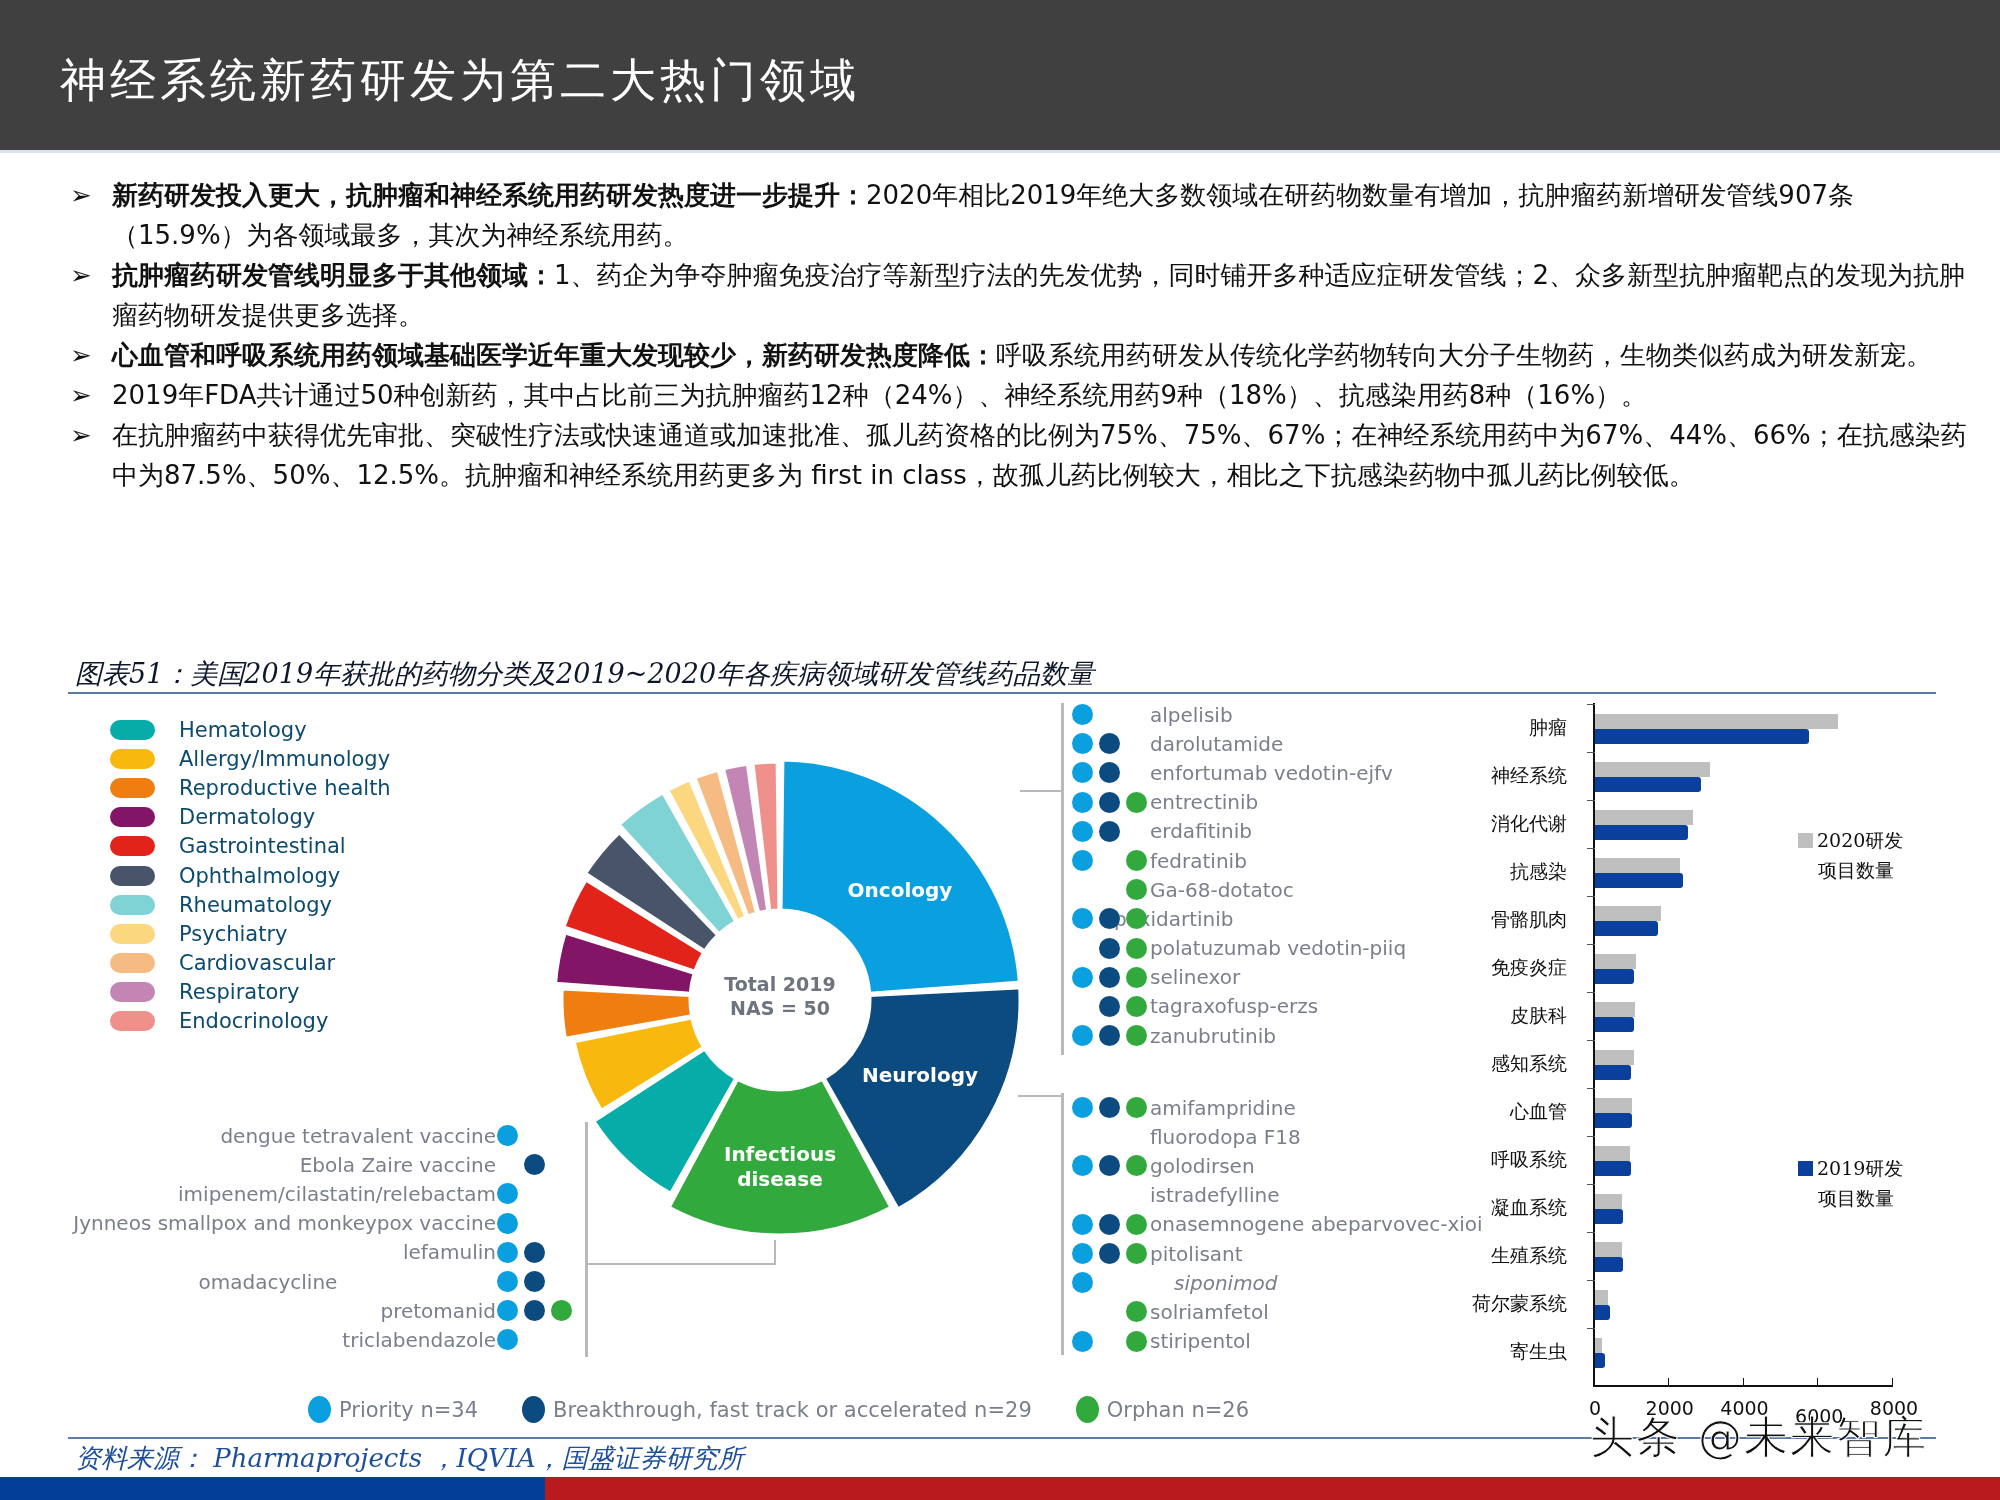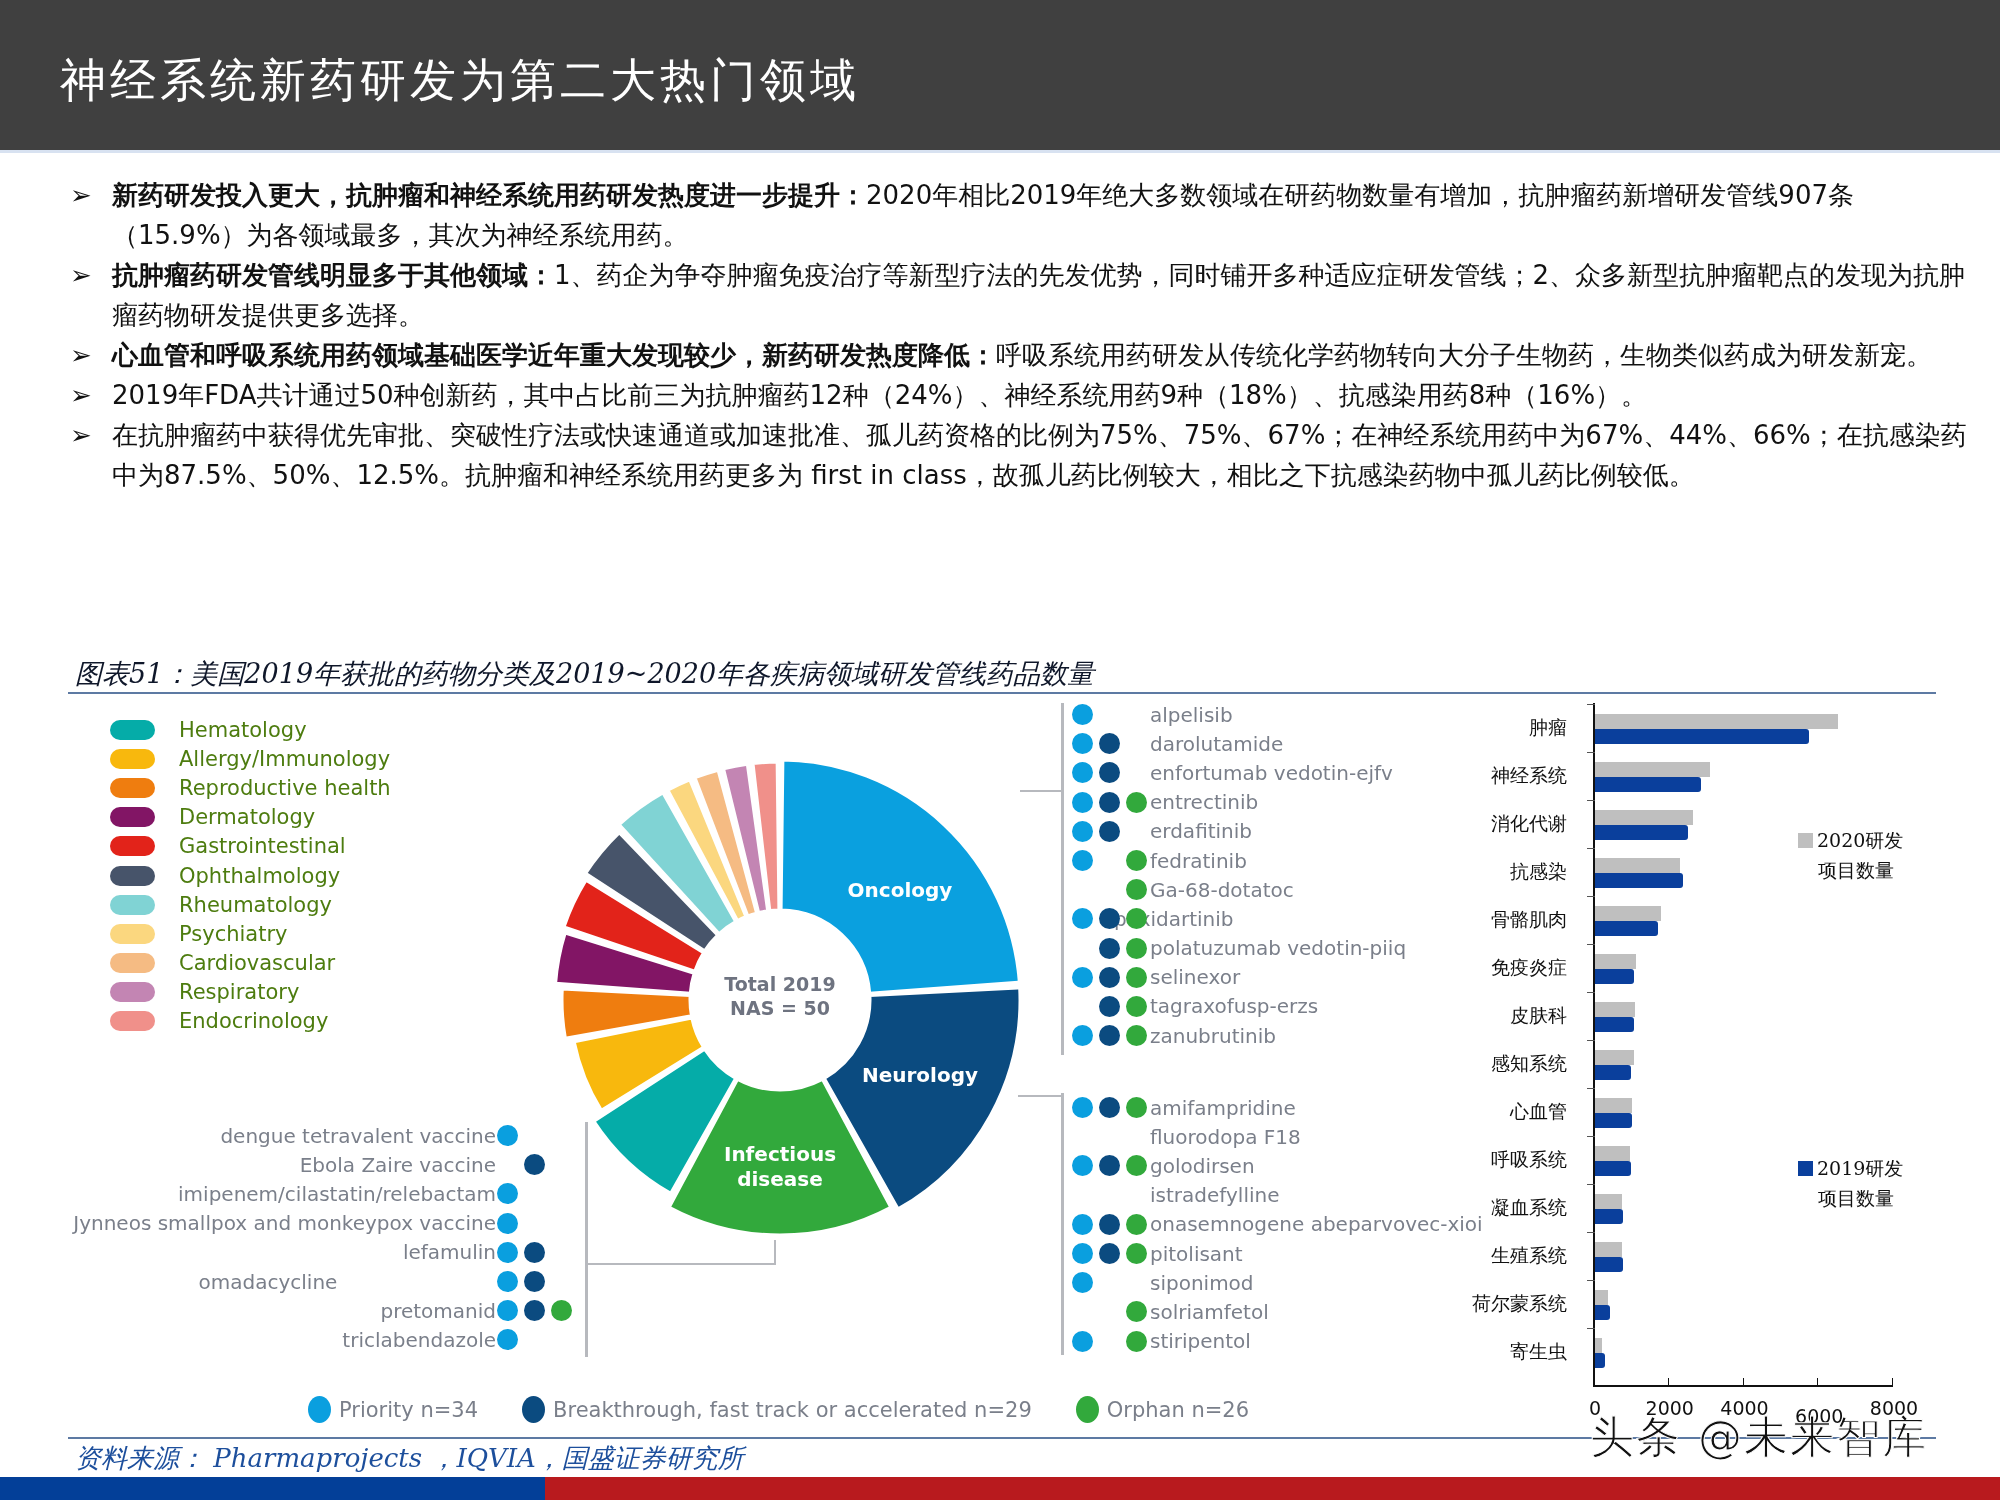--- a/index.html
+++ b/index.html
@@ -14,21 +14,21 @@
   .bullet { position: relative; padding-left: 42px; font-family: "DejaVu Sans", sans-serif; font-size: 26px; line-height: 40px; color: #111; margin-bottom: 0; }
   .bullet .arrow { position: absolute; left: 0; top: 0; font-size: 26px; }
   .bullet b { font-weight: bold; }
 
   .fig-title { position: absolute; left: 75px; top: 656px; font-family: "DejaVu Serif", serif; font-style: italic; font-size: 27px; color: #0f172a; }
   .fig-rule { position: absolute; left: 68px; top: 692px; width: 1868px; height: 2px; background: #5d7aa3; }
 
   .legend { position: absolute; left: 110px; top: 715px; }
   .legend-item { display: flex; align-items: center; height: 29.2px; }
   .legend-swatch { width: 45px; height: 20px; border-radius: 10px; margin-right: 24px; }
-  .legend-label { font-size: 21px; color: #4d7c0f; font-family: "DejaVu Sans", sans-serif; }
+  .legend-label { font-size: 21px; color: #0c4a6e; font-family: "DejaVu Sans", sans-serif; }
 
   .pie-wrap { position: absolute; left: 530px; top: 750px; width: 500px; height: 500px; }
   .pie-label { position: absolute; font-weight: bold; color: #ffffff; font-size: 20px; text-align: center; line-height: 25px; }
   .pie-center { position: absolute; color: #6e7380; font-weight: bold; font-size: 19px; text-align: center; line-height: 24px; }
 
   .drug-list { position: absolute; }
   .drug-row { position: relative; height: 29.2px; display: flex; align-items: center; }
   .dot { width: 21px; height: 21px; border-radius: 50%; position: absolute; top: 4px; }
   .dot.priority { background: #0a9fdf; }
   .dot.breakthrough { background: #0b4b80; }
@@ -254,21 +254,21 @@
       <span class="drug-name" style="margin-left: 84px;">onasemnogene abeparvovec-xioi</span>
     </div>
     <div class="drug-row">
       <span class="dot priority" style="left: 6px;"></span>
       <span class="dot breakthrough" style="left: 33px;"></span>
       <span class="dot orphan" style="left: 60px;"></span>
       <span class="drug-name" style="margin-left: 84px;">pitolisant</span>
     </div>
     <div class="drug-row">
       <span class="dot priority" style="left: 6px;"></span>
-      <span class="drug-name" style="margin-left: 84px;">siponimod</span>
+      <span class="drug-name" style="margin-left: 108px; font-style: italic;">siponimod</span>
     </div>
     <div class="drug-row">
       <span class="dot orphan" style="left: 60px;"></span>
       <span class="drug-name" style="margin-left: 84px;">solriamfetol</span>
     </div>
     <div class="drug-row">
       <span class="dot priority" style="left: 6px;"></span>
       <span class="dot orphan" style="left: 60px;"></span>
       <span class="drug-name" style="margin-left: 84px;">stiripentol</span>
     </div>

